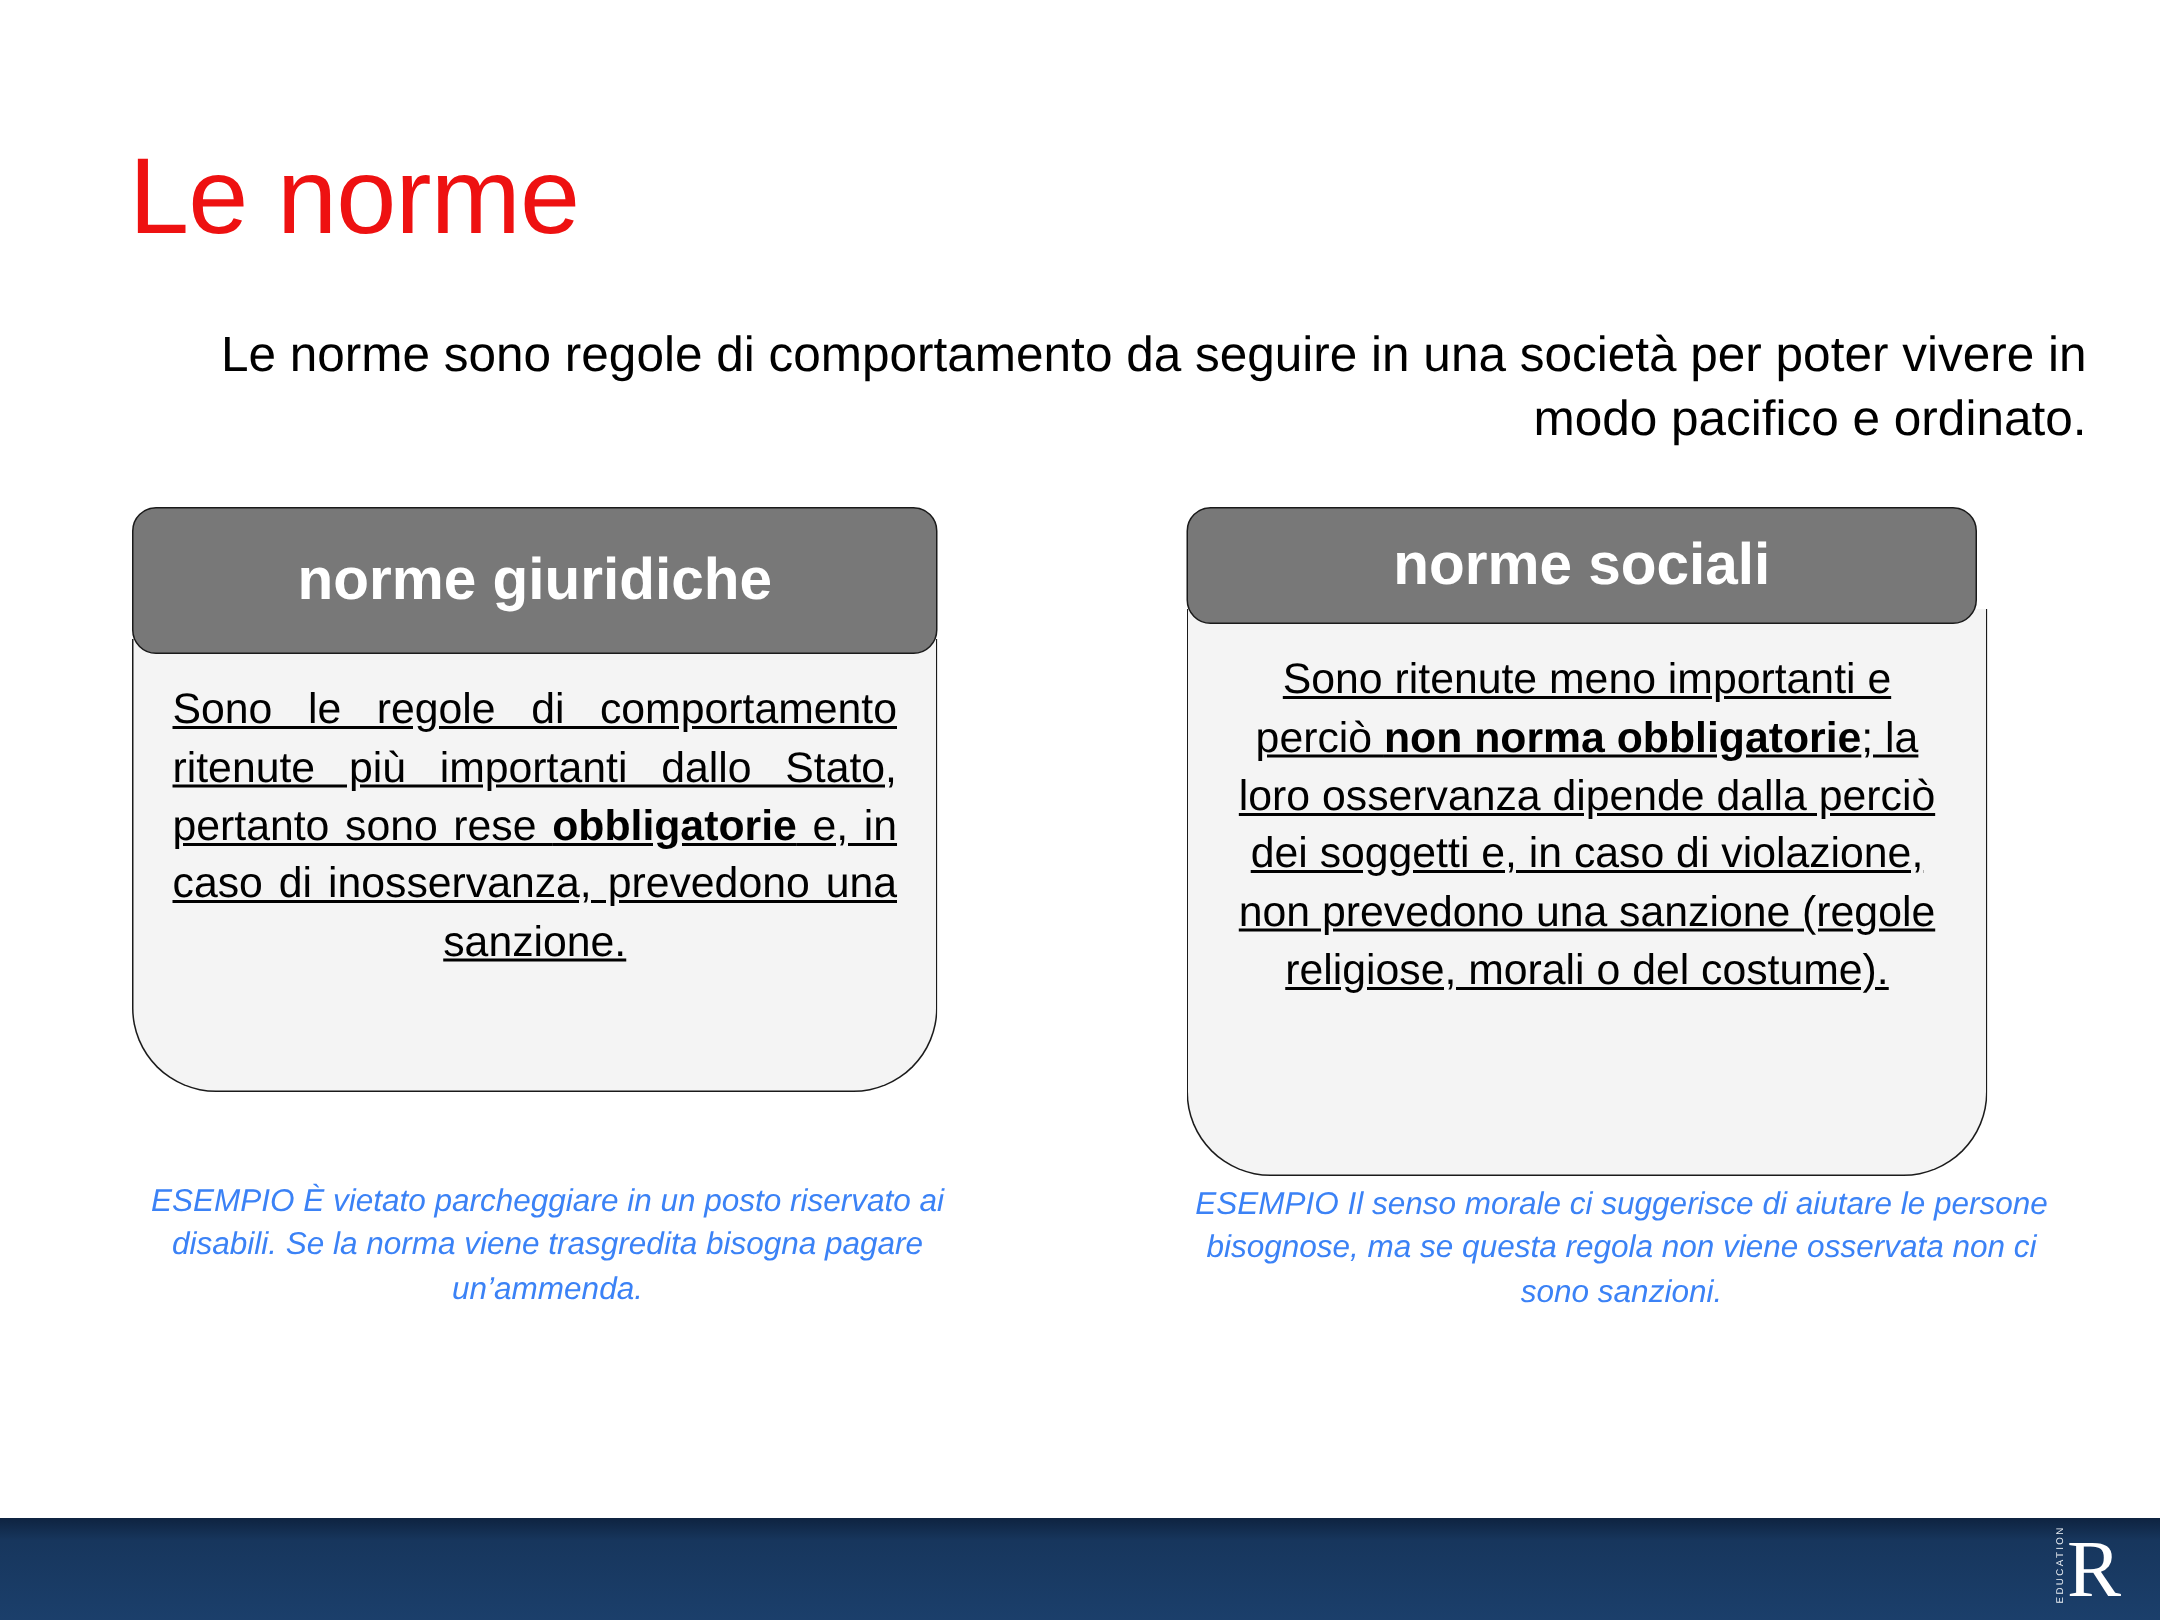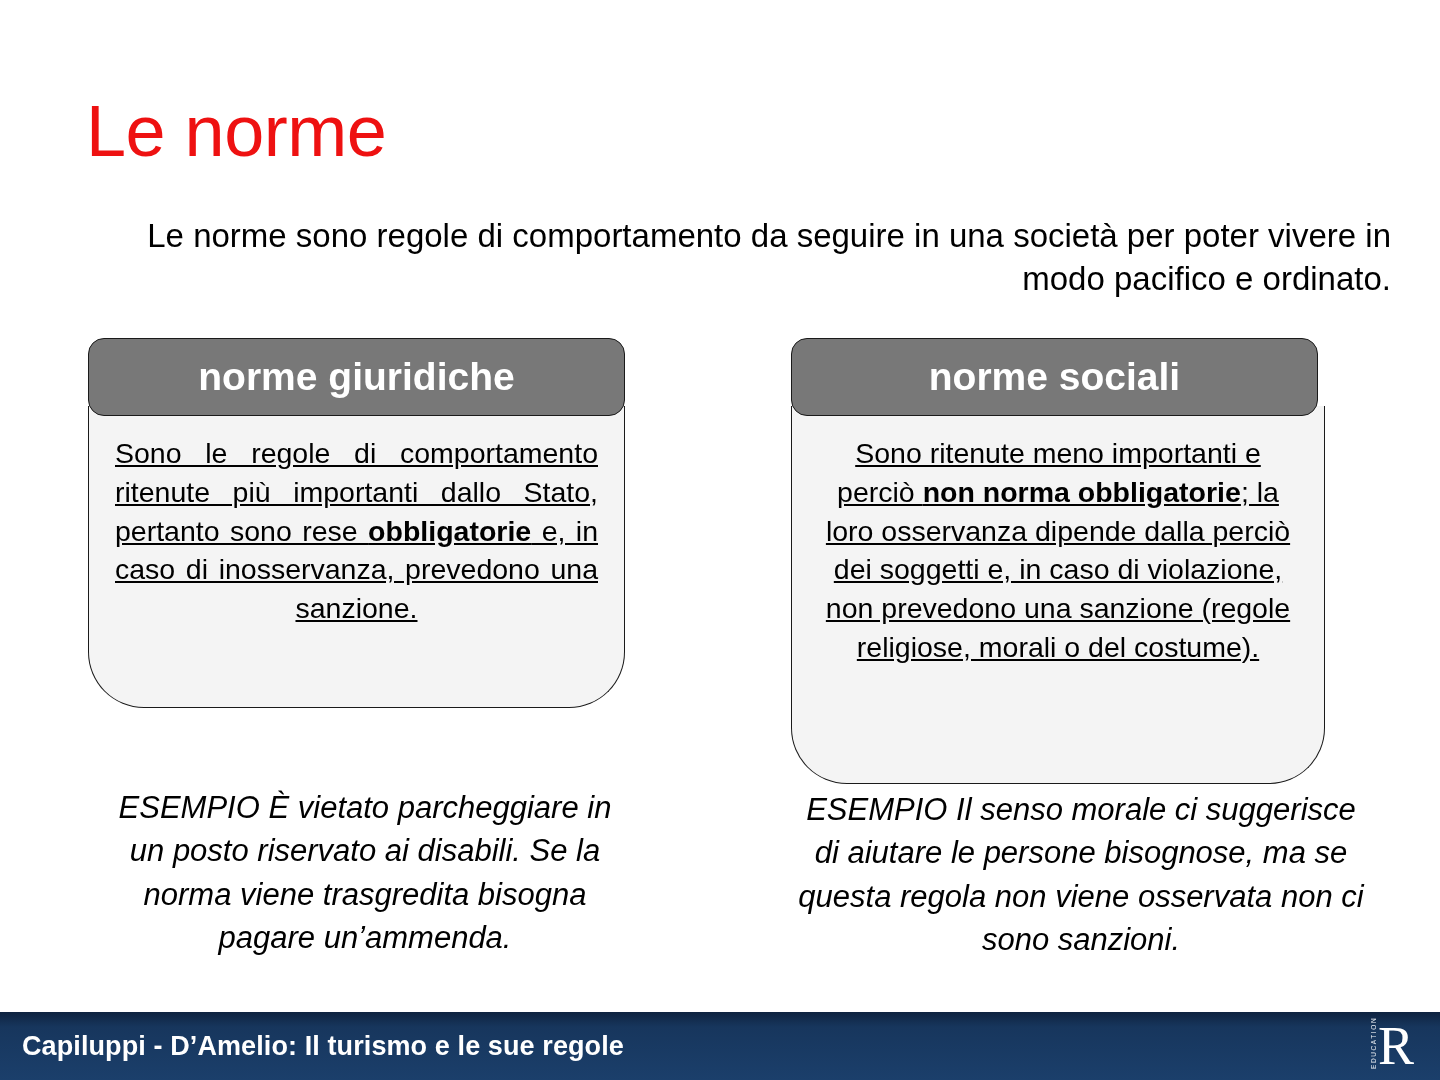--- a/index.html
+++ b/index.html
@@ -78,38 +78,38 @@
     font-size: 28.5px;
     line-height: 1.36;
     text-align: center;
     color: #000000;
     text-decoration: underline;
   }
   .card-body b { font-weight: bold; }
 
   
   #card-giuridiche { left: 88px; top: 338px; width: 537px; }
-  #card-giuridiche .card-header { width: 537px; height: 78px; }
+  #card-giuridiche .card-header { width: 537px; height: 98px; }
   #card-giuridiche .card-body   { width: 537px; height: 302px; }
   #card-giuridiche .card-body p { text-align: justify; text-align-last: center; padding: 0 12px; }
 
   
   #card-sociali { left: 791px; top: 338px; width: 509px; }
   #card-sociali .card-header { width: 527px; height: 78px; margin-left: 0; }
   #card-sociali .card-body   { width: 534px; height: 378px; }
   #card-sociali .card-body p { padding: 0 14px; }
 
   
   .example {
     position: absolute;
     font-style: italic;
-    font-size: 31px;
+    font-size: 21px;
     line-height: 1.40;
     text-align: center;
-    color: #000000;
+    color: #3b82f6;
   }
   #example-giuridiche { left: 100px; top: 786px; width: 530px; }
   #example-sociali    { left: 792px; top: 788px; width: 578px; }
 
   
   .footer-bar {
     position: absolute;
     left: 0;
     bottom: 0;
     width: 1440px;
@@ -199,21 +199,20 @@
       <span>Sono ritenute meno importanti e perciò </span><b>non norma obbligatorie</b><span>; la loro osservanza dipende dalla perciò dei soggetti e, in caso di violazione, non prevedono una sanzione (regole religiose, morali o del costume).</span>
     </p>
   </div>
 </div>
 
 <div class="example" id="example-giuridiche">ESEMPIO È vietato parcheggiare in un posto riservato ai disabili. Se la norma viene trasgredita bisogna pagare un’ammenda.</div>
 
 <div class="example" id="example-sociali">ESEMPIO Il senso morale ci suggerisce di aiutare le persone bisognose, ma se questa regola non viene osservata non ci sono sanzioni.</div>
 
 <div class="footer-bar">
-  <div class="footer-text">Capiluppi - D’Amelio:  Il turismo e le sue regole</div>
 
   <div class="footer-logo">
     <span class="logo-r">
       <span class="logo-education">EDUCATION</span>
       <span class="logo-r-glyph">R</span>
     </span>
   </div>
 </div>
 
 </body></html>

